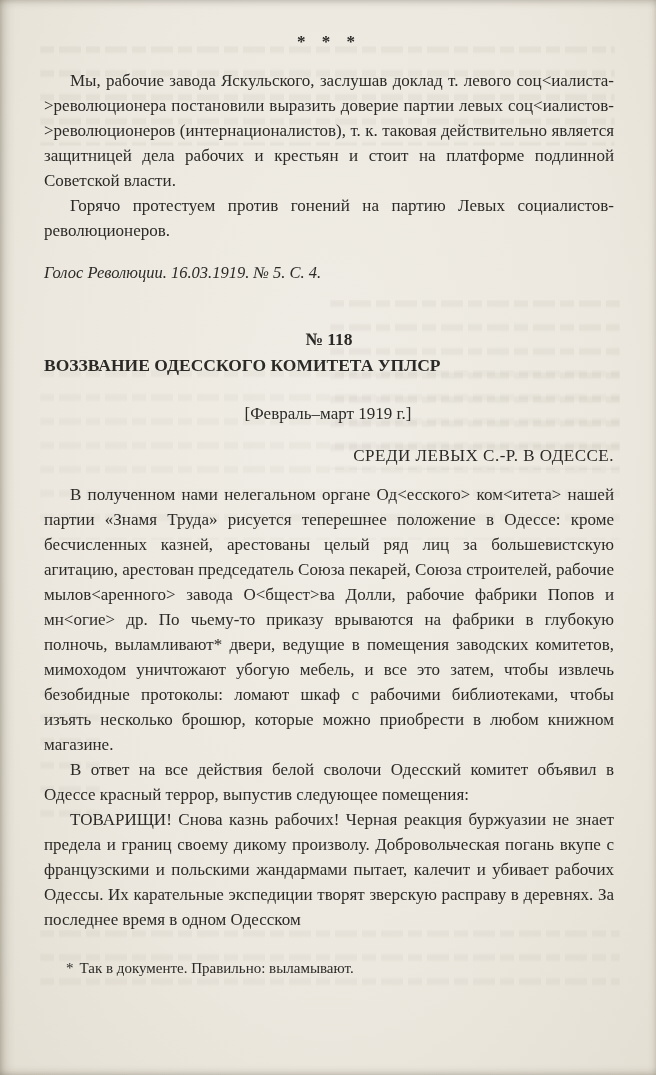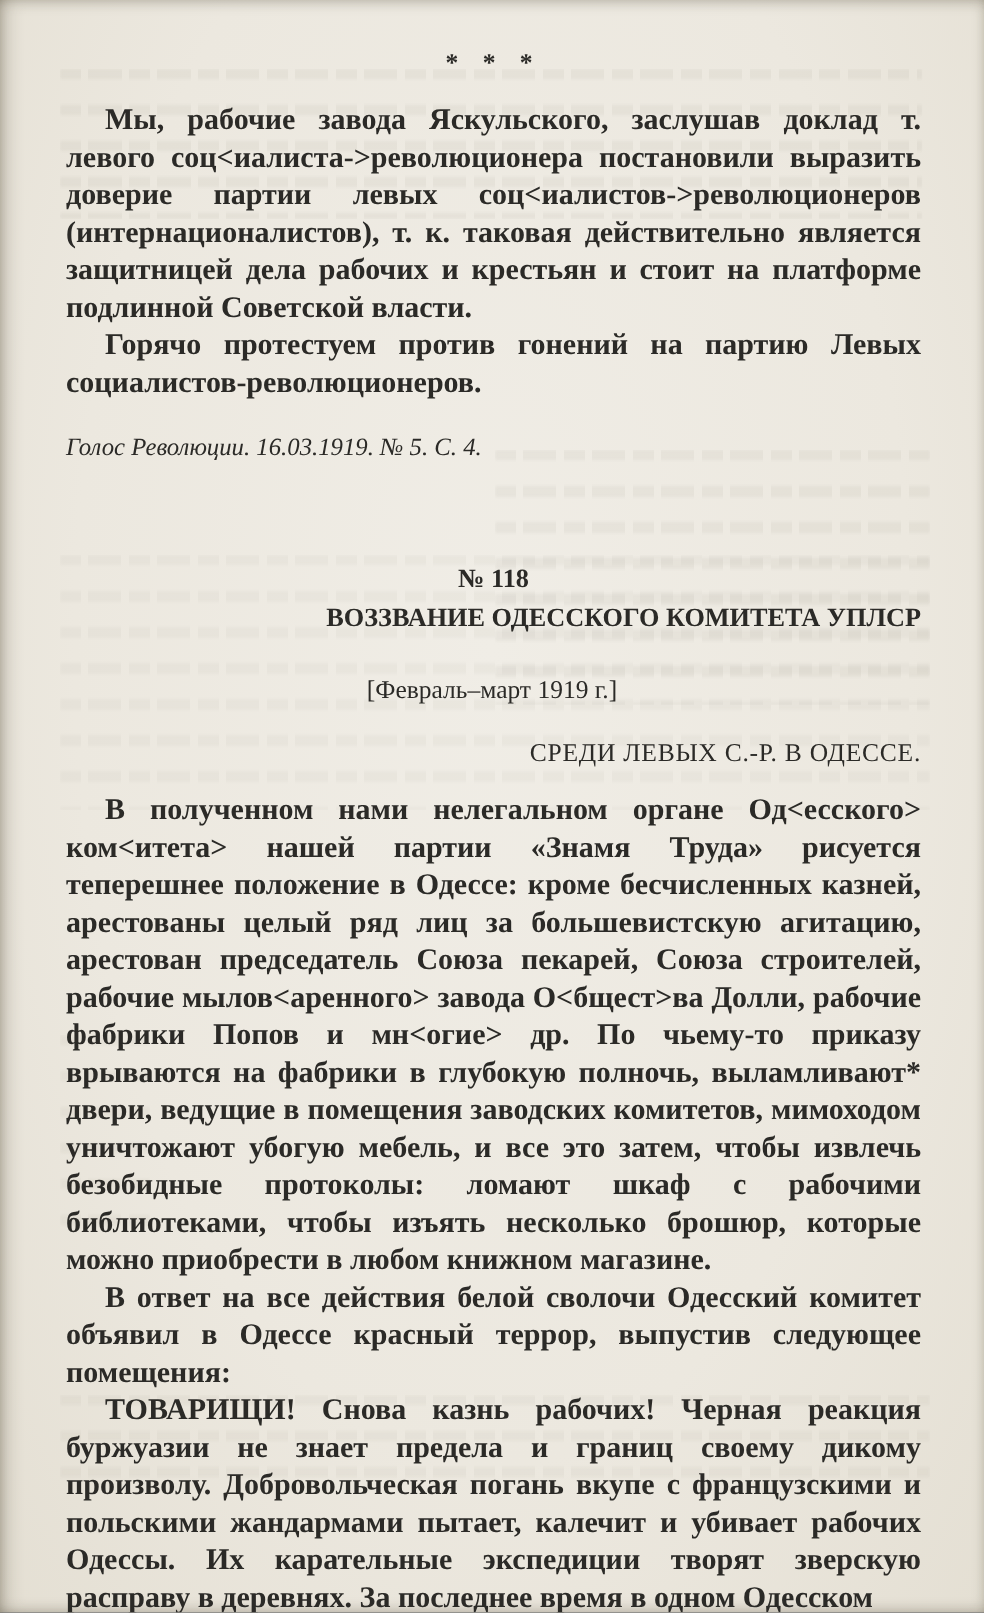--- a/index.html
+++ b/index.html
@@ -58,43 +58,42 @@
     text-align: center;
     font-weight: bold;
     font-size: 17.5px;
     line-height: 27px;
   }
   .heading sup {
     font-size: 11px;
     font-weight: bold;
   }
   .body-par {
-    font-size: 20px;
+    font-size: 17px;
     line-height: 25px;
     text-align: justify;
     text-indent: 26px;
     margin: 0;
-    font-weight: bold;
   }
   .par-group { margin-top: 16px; }
   .source-line {
     font-style: italic;
     font-size: 16.5px;
     margin-top: 20px;
     padding-right: 4px;
   }
   .doc-number {
     text-align: center;
     font-weight: bold;
     font-size: 17.5px;
-    margin-top: 64px;
+    margin-top: 43px;
     line-height: 26px;
   }
   .doc-title {
-    text-align: right;
+    text-align: left;
     font-weight: bold;
     font-size: 17.5px;
     line-height: 26px;
   }
   .doc-date {
     text-align: center;
     font-size: 17px;
     margin-top: 26px;
     padding-right: 2px;
   }

